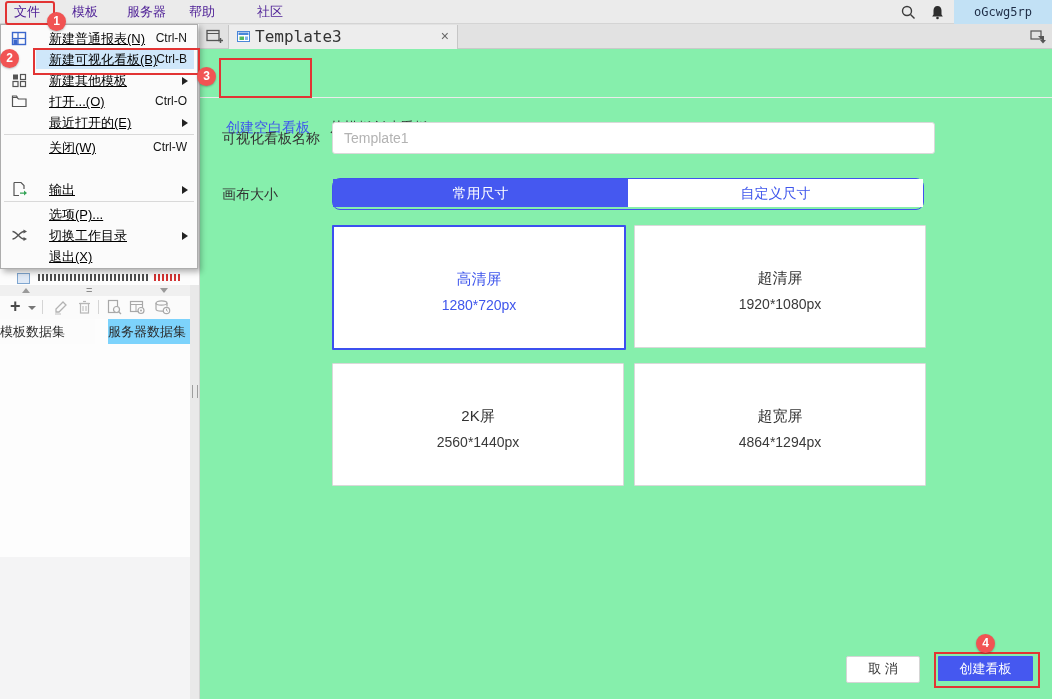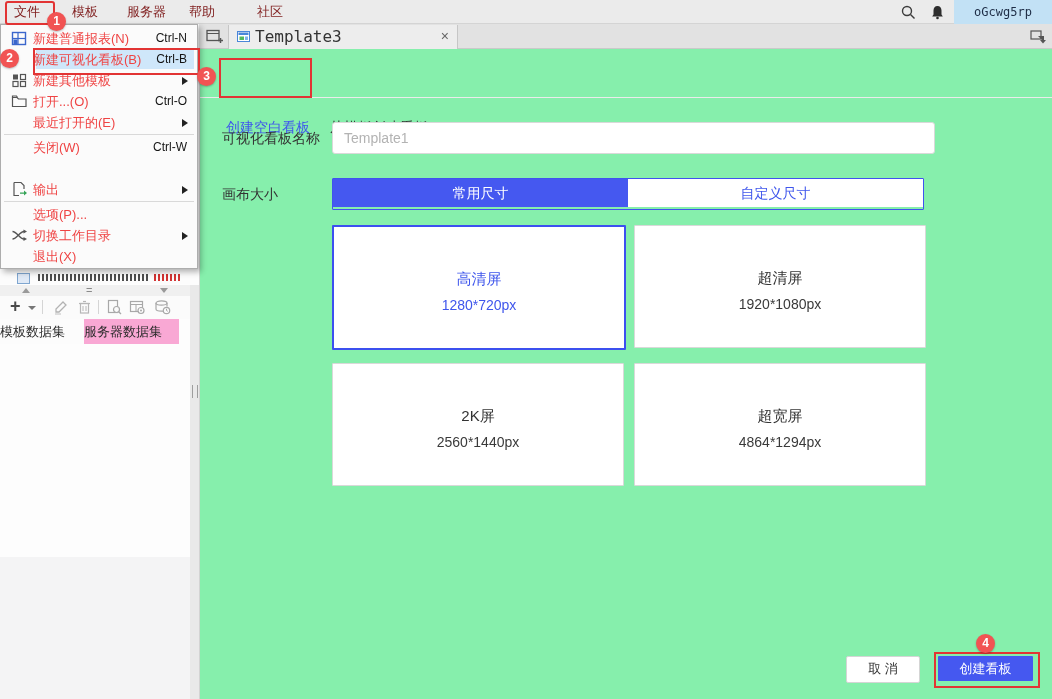--- a/index.html
+++ b/index.html
@@ -3,21 +3,21 @@
 <meta charset="utf-8">
 <style>
   html,body{margin:0;padding:0;}
   body{width:1052px;height:699px;position:relative;overflow:hidden;background:#fff;
        font-family:"Liberation Sans","DejaVu Sans",sans-serif;color:#222;}
   .abs{position:absolute;box-sizing:border-box;}
   .mono{font-family:"DejaVu Sans Mono","Liberation Mono",monospace;}
 
   
   #menubar{left:0;top:0;width:1052px;height:24px;background:#ebebeb;border-bottom:1px solid #d4d4d4;}
-  .menu-item{position:absolute;top:0;height:24px;line-height:24px;font-size:13px;color:#7f1d1d;cursor:default;}
+  .menu-item{position:absolute;top:0;height:24px;line-height:24px;font-size:13px;color:#4c1d95;cursor:default;}
   #chip{left:954px;top:0;width:98px;height:24px;background:#c2e1f5;color:#1d2c45;
         font-size:12px;text-align:center;line-height:24px;}
   .bar-icon{position:absolute;top:4px;width:17px;height:17px;}
 
   
   #tabbar{left:199px;top:24px;width:853px;height:25px;background:#e2e2e2;border-bottom:1px solid #c9c9c9;}
   #wtab{left:29px;top:1px;width:230px;height:24px;background:#ededed;
         border-left:1px solid #c6c6c6;border-right:1px solid #c6c6c6;}
   #wtab-label{position:absolute;left:26px;top:0;height:24px;line-height:24px;font-size:16px;color:#333;}
   #wtab-close{position:absolute;right:8px;top:0;height:24px;line-height:23px;font-size:14px;color:#666;cursor:pointer;}
@@ -47,21 +47,21 @@
          border-top:4px solid #777;position:absolute;left:28px;top:10px;}
   .ds-tab{position:absolute;top:295px;width:95px;height:25px;font-size:13px;color:#2b2b2b;
           text-align:left;line-height:25px;cursor:pointer;}
   #panel-divider{left:199px;top:24px;width:1px;height:675px;background:#d3d3d3;}
 
   
   #file-menu{left:0;top:24px;width:198px;height:245px;background:#fbfbfb;border:1px solid #adadad;
              box-shadow:3px 3px 6px rgba(0,0,0,.3);z-index:40;}
   .mrow{position:absolute;left:0;width:196px;height:21px;}
   .mrow .ic{position:absolute;left:10px;top:2px;width:17px;height:17px;}
-  .mrow .lbl{position:absolute;left:32px;top:0;height:21px;line-height:21px;font-size:13px;color:#ef4444;}
+  .mrow .lbl{position:absolute;left:48px;top:0;height:21px;line-height:21px;font-size:13px;color:#000000;text-decoration:underline;}
   .mrow .sc{position:absolute;right:10px;top:0;height:21px;line-height:21px;font-size:12px;color:#141414;}
   .mrow .subarrow{position:absolute;right:9px;top:7px;width:0;height:0;
         border-top:4px solid transparent;border-bottom:4px solid transparent;border-left:6px solid #222;}
   .msep{position:absolute;left:3px;width:190px;height:1px;background:#d9d9d9;}
   #mrow2-hl{position:absolute;left:35px;top:1px;width:158px;height:19px;background:#cfe7fa;}
 
   
   .rbox{position:absolute;border:2px solid #e23434;z-index:60;pointer-events:none;}
   .badge{position:absolute;width:19px;height:19px;border-radius:50%;background:#f15353;color:#fff;
          font-size:12px;font-weight:bold;text-align:center;line-height:19px;z-index:70;
@@ -70,21 +70,21 @@
   
   #main{left:200px;top:49px;width:1008px;height:650px;background:#86efac;}
   .dlg-tab{position:absolute;top:68px;height:20px;line-height:20px;font-size:14px;cursor:pointer;}
   #dlg-tab-blank{left:26px;color:#3f56ec;}
   #dlg-tab-tpl{left:130px;color:#333;}
   #hdr-line{position:absolute;left:0;top:48px;width:852px;height:1px;background:#ebebeb;}
   .form-label{position:absolute;left:22px;font-size:14px;color:#333;}
   #name-input{position:absolute;left:132px;top:73px;width:590px;height:30px;border:1px solid #d9d9d9;
               border-radius:3px;font-size:14px;color:#b3b3b3;padding:0 0 0 11px;background:#fff;outline:none;
               font-family:"Liberation Sans","DejaVu Sans",sans-serif;}
-  #seg{position:absolute;left:132px;top:129px;width:590px;height:30px;border:1px solid #4053ee;border-radius:1px;}
+  #seg{position:absolute;left:132px;top:129px;width:590px;height:30px;border:1px solid #4053ee;border-radius:8px;}
   .seg-half{position:absolute;top:0;width:50%;height:28px;line-height:28px;text-align:center;font-size:14px;cursor:pointer;}
   #seg-common{left:0;background:#4558f0;color:#fff;}
   #seg-custom{right:0;background:#fff;color:#3f56ec;}
   .card{position:absolute;width:290px;height:121px;border:1px solid #d9d9d9;background:#fff;
         text-align:center;cursor:pointer;border-radius:1px;}
   .card.sel{border:2px solid #3c50ef;}
   .card .t{margin-top:43px;font-size:15px;color:#333;}
   .card .s{margin-top:8px;font-size:14px;color:#3a3a3a;}
   .card.sel .t,.card.sel .s{color:#3f56ec;}
   #btn-cancel{position:absolute;left:646px;top:607px;width:72px;height:25px;border:1px solid #d5d5d5;
@@ -142,21 +142,21 @@
     </svg>
     <svg class="tbi" style="left:154px" viewBox="0 0 17 17">
       <ellipse cx="7.5" cy="4" rx="5.5" ry="2.2" fill="none" stroke="#a8a8a8" stroke-width="1.2"></ellipse>
       <path d="M2 4 L2 10 C2 11.2 4.5 12.2 7.5 12.2 C8 12.2 8.5 12.2 9 12.1 M13 4 L13 7.5" fill="none" stroke="#a8a8a8" stroke-width="1.2"></path>
       <circle cx="12.5" cy="11.5" r="3.2" fill="#fbfbfb" stroke="#a8a8a8" stroke-width="1.2"></circle>
       <path d="M12.5 9.8 L12.5 11.5 L13.8 12.3" fill="none" stroke="#a8a8a8" stroke-width="1"></path>
     </svg>
   </div>
 
   <div class="ds-tab" style="left:0;background:#fcfcfc">模板数据集</div>
-  <div class="ds-tab" style="left:84px;background:#f9a8d4">服务器数据集</div>
+  <div class="ds-tab" style="left:108px;background:#7dd3fc">服务器数据集</div>
 
   <div id="splitter">
     <div id="splitter-grip"></div>
   </div>
 </div>
 <div class="abs" id="panel-divider"></div>
 
 <div class="abs" id="tabbar">
   <svg class="abs" style="left:7px;top:5px" width="18" height="15" viewBox="0 0 18 15">
     <rect x="1" y="1.5" width="12" height="10" fill="none" stroke="#555" stroke-width="1.3"></rect>

